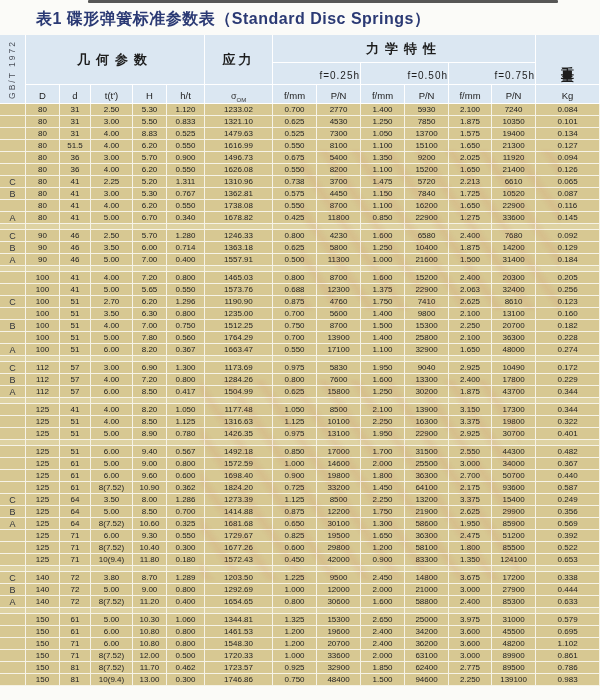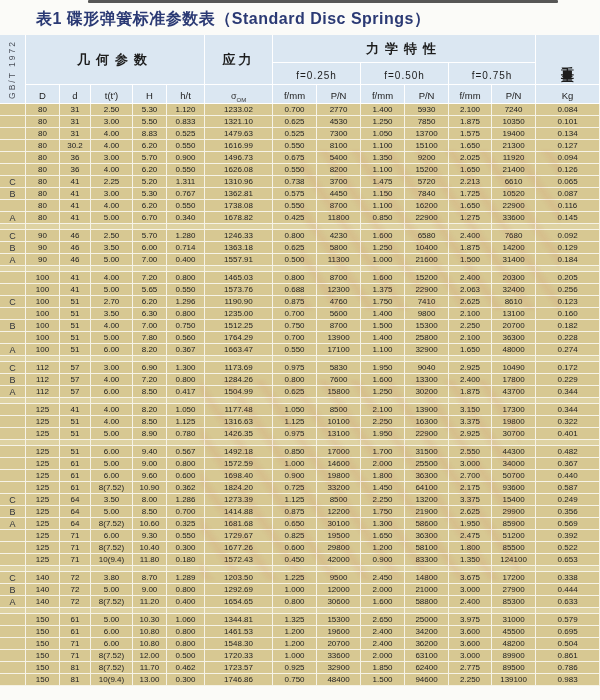--- a/index.html
+++ b/index.html
@@ -27,21 +27,21 @@
   col.c-sigma{width:68px;}
   col.c-f1{width:44px;} col.c-p1{width:44px;} col.c-f2{width:44px;}
   col.c-p2{width:44px;} col.c-f3{width:43px;} col.c-p3{width:44px;}
   col.c-kg{width:64px;}
 
   thead td{
     background:#dbe7f2;border-right:1px solid #ffffff;border-bottom:1px solid #ffffff;
     text-align:center;vertical-align:middle;color:#222;box-sizing:border-box;
     padding:0;overflow:hidden;
   }
-  tr.h1 td{height:28px;} tr.h2 td{height:22px;} tr.h3 td{height:18px;}
+  tr.h1 td{height:28px;} tr.h2 td{height:22px;text-align:right;} tr.h3 td{height:18px;}
   .group-label{font-size:13px;font-weight:bold;letter-spacing:6px;color:#1d1d1d;white-space:nowrap;}
   .group-label.tight{letter-spacing:3px;}
   .deflection{font-size:10px;letter-spacing:1px;color:#1d1d1d;}
   .colhead{font-size:9.5px;color:#222;}
   .sigma-head{font-size:9px;color:#333;}
   .sigma-head sub{font-size:6px;}
   .gbt-vertical{
     writing-mode:vertical-rl;transform:rotate(180deg);
     font-size:8.5px;color:#4a4f58;letter-spacing:2px;margin:0 auto;line-height:1;
   }
@@ -182,21 +182,21 @@
         <td>7300</td>
         <td>1.050</td>
         <td>13700</td>
         <td>1.575</td>
         <td>19400</td>
         <td>0.134</td>
       </tr>
       <tr class="data-row">
         <td class="letter"></td>
         <td>80</td>
-        <td>30.2</td>
+        <td>51.5</td>
         <td>4.00</td>
         <td>6.20</td>
         <td>0.550</td>
         <td>1616.99</td>
         <td>0.550</td>
         <td>8100</td>
         <td>1.100</td>
         <td>15100</td>
         <td>1.650</td>
         <td>21300</td>
@@ -913,21 +913,21 @@
         <td>6.00</td>
         <td>10.80</td>
         <td>0.800</td>
         <td>1548.30</td>
         <td>1.200</td>
         <td>20700</td>
         <td>2.400</td>
         <td>36200</td>
         <td>3.600</td>
         <td>48200</td>
-        <td>0.504</td>
+        <td>1.102</td>
       </tr>
       <tr class="data-row">
         <td class="letter"></td>
         <td>150</td>
         <td>71</td>
         <td>8(7.52)</td>
         <td>12.00</td>
         <td>0.500</td>
         <td>1720.33</td>
         <td>1.000</td>

